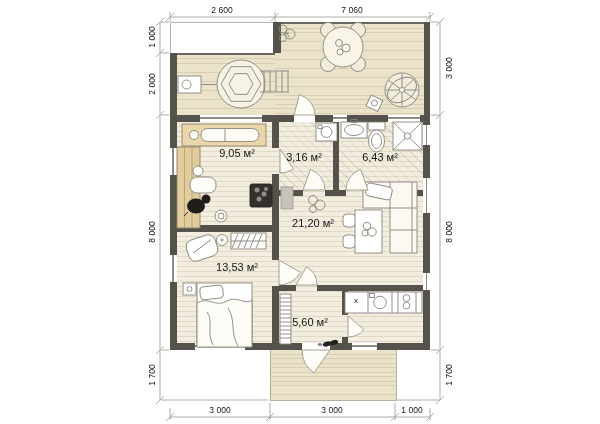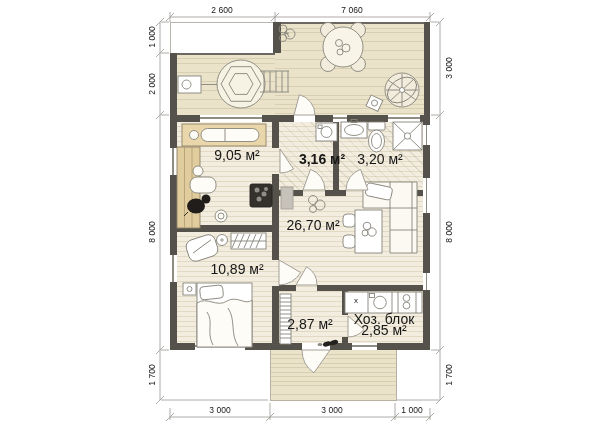--- a/index.html
+++ b/index.html
@@ -6,21 +6,21 @@
   #canvas{position:relative;width:600px;height:424px;background:#fff;overflow:hidden;
           font-family:"Liberation Sans", sans-serif;}
   .abs{position:absolute;}
   .wall{position:absolute;background:var(--wall);}
   .deck{position:absolute;background:repeating-linear-gradient(to bottom,var(--deck) 0 3.5px,var(--deck-line) 3.5px 4.5px);}
   .floor{position:absolute;background:repeating-linear-gradient(to bottom,var(--floor) 0 4px,var(--floor-line) 4px 5px);}
   .tile{position:absolute;background:repeating-linear-gradient(45deg,rgba(150,140,110,.20) 0 1px,transparent 1px 7px);}
   .win-h{position:absolute;background:linear-gradient(to bottom,#fff 0 2.5px,var(--window-line) 2.5px 3.6px,#fff 3.6px 100%);}
   .win-v{position:absolute;background:linear-gradient(to right,#fff 0 2.5px,var(--window-line) 2.5px 3.6px,#fff 3.6px 100%);}
   .gap{position:absolute;background:#fff;}
-  .room-label{position:absolute;font-size:14px;color:var(--text);text-align:center;white-space:nowrap;}
+  .room-label{position:absolute;font-size:11px;color:var(--text);text-align:center;white-space:nowrap;}
   .dim{position:absolute;font-size:8.5px;color:var(--text);text-align:center;width:60px;height:12px;line-height:12px;}
   .dim-v{transform:rotate(-90deg);}
   svg{position:absolute;left:0;top:0;pointer-events:none;}
 </style>
 </head>
 <body>
 
 <div id="canvas">
 
   <div class="abs" style="left:170px;top:22px;width:105px;height:31px;background:#fff;border:1px solid #b8b5ac;"></div>
@@ -234,29 +234,25 @@
       <path d="M160,22 V400 M161,22 H169 M161,53 H169 M161,115 H169 M161,350 H169 M161,400 H268
                M156,26 L164,18 M156,57 L164,49 M156,119 L164,111 M156,354 L164,346 M156,404 L164,396"></path>
       <path d="M440,22 V400 M431,22 H439 M431,115 H439 M431,350 H439 M397,400 H439
                M436,26 L444,18 M436,119 L444,111 M436,354 L444,346 M436,404 L444,396"></path>
       <path d="M170,417 H430 M170,408 V420 M270,403 V420 M395,403 V420 M430,408 V420
                M166,421 L174,413 M266,421 L274,413 M391,421 L399,413 M426,421 L434,413"></path>
     </g>
   </svg>
 
   <div class="room-label" style="left:205px;top:147px;width:64px;">9,05 м²</div>
-  <div class="room-label" style="left:296px;top:151px;width:52px;font-weight:bold;">3,16 м²</div>
-  <div class="room-label" style="left:350px;top:151px;width:60px;">3,20 м²</div>
-  <div class="room-label" style="left:282px;top:217px;width:62px;">26,70 м²</div>
-  <div class="room-label" style="left:204px;top:261px;width:66px;">10,89 м²</div>
-  <div class="room-label" style="left:284px;top:316px;width:52px;">2,87 м²</div>
-  <div class="room-label" style="left:348px;top:314px;width:72px;line-height:11px;">
-    <div>Хоз. блок</div>
-    <div>2,85 м²</div>
-  </div>
+  <div class="room-label" style="left:278px;top:151px;width:52px;">3,16 м²</div>
+  <div class="room-label" style="left:350px;top:151px;width:60px;">6,43 м²</div>
+  <div class="room-label" style="left:282px;top:217px;width:62px;">21,20 м²</div>
+  <div class="room-label" style="left:204px;top:261px;width:66px;">13,53 м²</div>
+  <div class="room-label" style="left:284px;top:316px;width:52px;">5,60 м²</div>
   <div class="room-label" style="left:349px;top:296px;width:14px;font-size:8px;">x</div>
 
   <div class="dim" style="left:192px;top:4px;">2 600</div>
   <div class="dim" style="left:322px;top:4px;">7 060</div>
   <div class="dim dim-v" style="left:122px;top:31px;">1 000</div>
   <div class="dim dim-v" style="left:122px;top:78px;">2 000</div>
   <div class="dim dim-v" style="left:122px;top:226px;">8 000</div>
   <div class="dim dim-v" style="left:122px;top:369px;">1 700</div>
   <div class="dim dim-v" style="left:419px;top:62px;">3 000</div>
   <div class="dim dim-v" style="left:419px;top:226px;">8 000</div>

